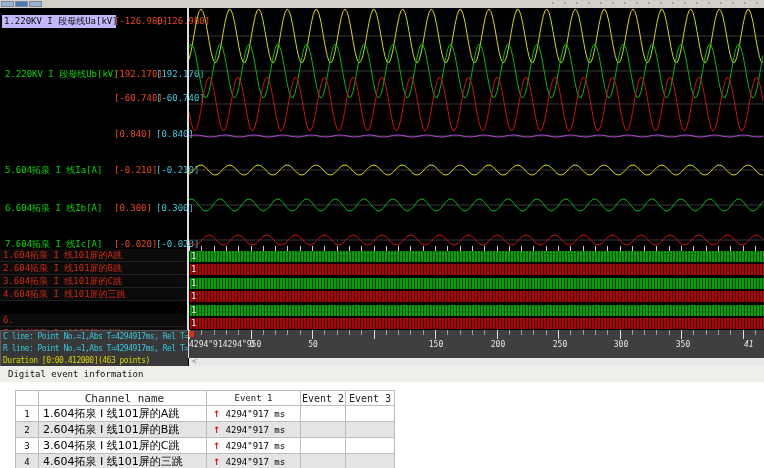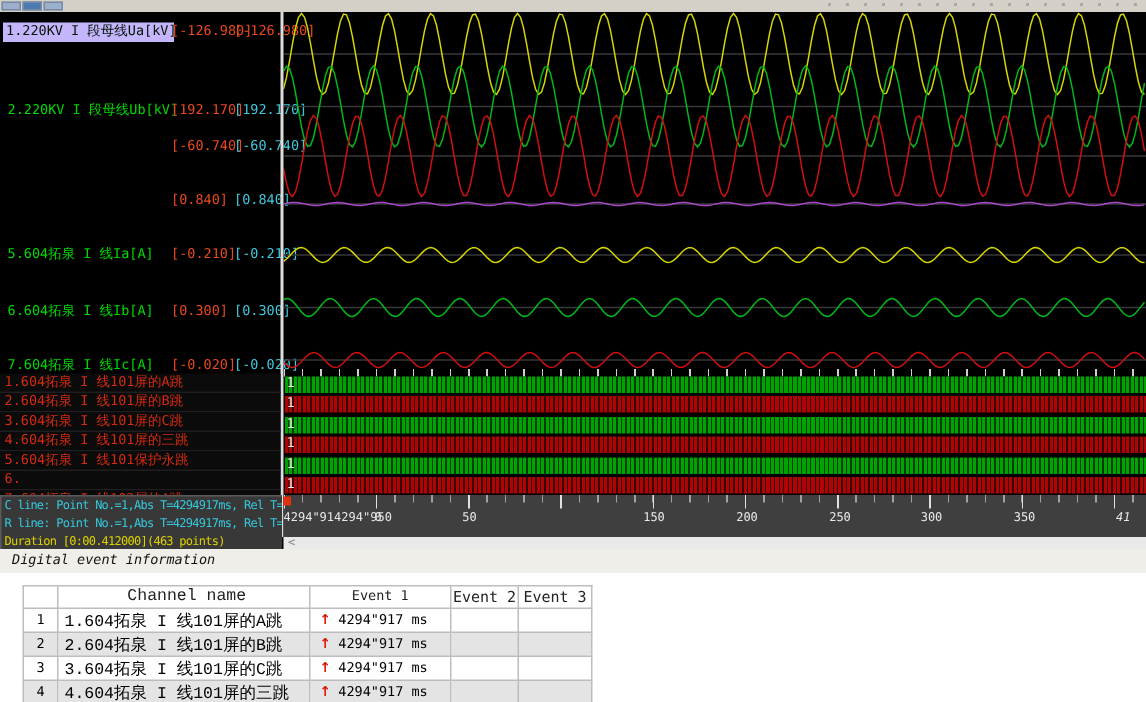--- a/index.html
+++ b/index.html
@@ -43,30 +43,30 @@
       repeating-linear-gradient(90deg,#a0a0a0 0 1px,transparent 1px 12.3px);
     background-size:100% 9px,100% 5px;background-repeat:no-repeat;}
   #ruler .rlab{position:absolute;top:10px;color:#e8e8e8;font-size:8px;white-space:nowrap;}
   #ruler .rlab.c{transform:translateX(-50%);}
   #cursorflag{position:absolute;left:0;top:1px;width:5px;height:6px;background:#e03010;}
   
   #hscroll{position:absolute;left:189px;top:350px;width:575px;height:8px;background:#e9e9e9;}
   #hscroll .arr{position:absolute;left:3px;top:0;color:#8a8a8a;font-size:8px;line-height:8px;}
   
   #bottom{position:absolute;left:0;top:366px;width:764px;height:102px;background:#f0eee8;}
-  #devt-title{position:absolute;left:8px;top:3px;font-size:9px;color:#111;font-style:italic;}
+  #devt-title{position:absolute;left:8px;top:3px;font-size:9px;color:#111;}
   #tablezone{position:absolute;left:0;top:16px;width:764px;height:86px;background:#fff;}
   table{border-collapse:collapse;position:absolute;left:15px;top:8px;table-layout:fixed;
     font-family:"DejaVu Sans",sans-serif;}
   td,th{border:1px solid #bdbdbd;padding:0;font-weight:normal;overflow:hidden;white-space:nowrap;}
   table{border:1px solid #8a8a8a;}
   th{height:14px;font-size:10px;font-family:"DejaVu Sans Mono",monospace;color:#222;}
   td{height:12px;}
   .cnum{width:22px;text-align:center;font-size:9px;font-family:"DejaVu Sans Mono",monospace;}
-  .cname{width:163px;font-size:11px;padding-left:4px;font-family:Liberation Mono, monospace;}
+  .cname{width:163px;font-size:11px;padding-left:4px;}
   .ce1{width:93px;font-size:9px;font-family:"DejaVu Sans Mono",monospace;}
   .ce2{width:44px;} .ce3{width:48px;}
   tr.alt td{background:#e4e4e4;}
   .arrow{color:#e01000;font-weight:bold;padding:0 5px 0 6px;font-family:"DejaVu Sans",sans-serif;}
 </style>
 </head>
 <body>
 
 <div id="root">
   <div id="toolbar">
@@ -163,21 +163,20 @@
         <span class="rlab" style="left: 555px; font-style: italic;">41</span>
       </div>
 
     <div id="hscroll">
       <span class="arr">&lt;</span>
     </div>
   <div class="dlabel" style="top: 241px;">1.604拓泉 I 线101屏的A跳</div>
       <div class="dlabel" style="top: 254px;">2.604拓泉 I 线101屏的B跳</div>
       <div class="dlabel" style="top: 267px;">3.604拓泉 I 线101屏的C跳</div>
       <div class="dlabel" style="top: 280px;">4.604拓泉 I 线101屏的三跳</div>
-      <div class="dlabel" style="top: 293px;">5.604拓泉 I 线101保护永跳</div>
       <div class="dlabel" style="top: 306px;">6.</div>
       <div class="dlabel" style="top: 319px;">7.604拓泉 I 线102屏的A跳</div>
       <div id="statusbox">
       <div class="cyan">C line: Point No.=1,Abs T=4294917ms,  Rel T=42949</div>
       <div class="cyan">R line: Point No.=1,Abs T=4294917ms,  Rel T=42949</div>
       <div class="yel">Duration [0:00.412000](463 points)</div>
     </div>
     </div>
 
   <div id="bottom">

